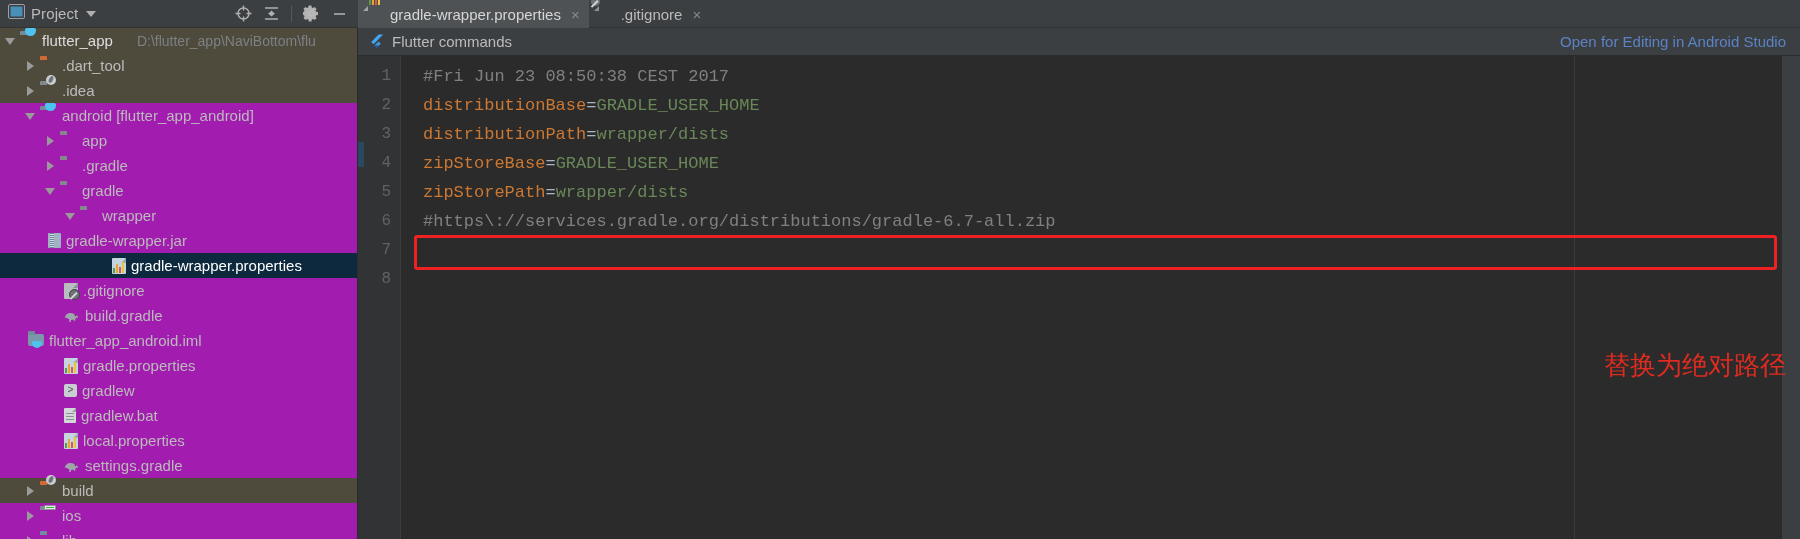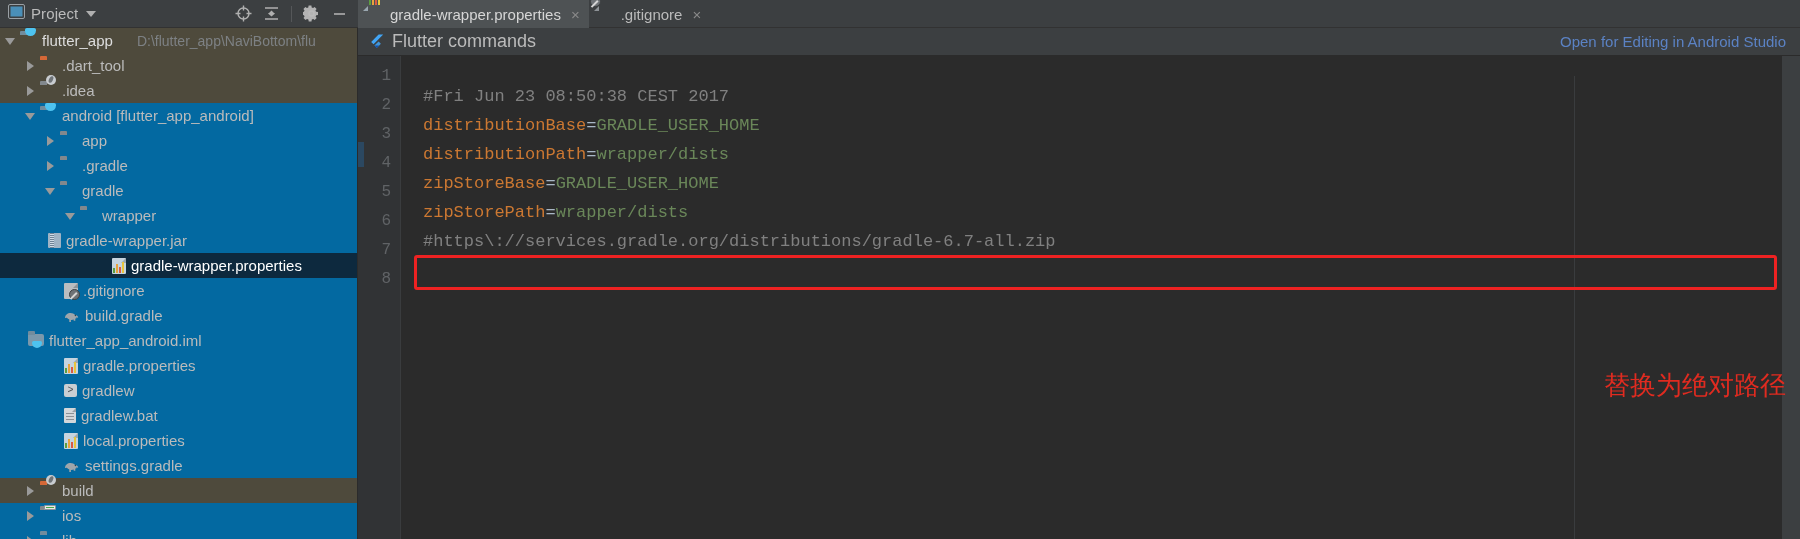--- a/index.html
+++ b/index.html
@@ -69,21 +69,21 @@
   .ic-git .slash {
     position: absolute; right: 0px; bottom: 2px; width: 9px; height: 1.5px;
     background: #d6d6d6; transform: rotate(-45deg); z-index: 3;
   }
 
   
   .body-row { display: flex; flex: 1; min-height: 0; }
 
   
   .tree {
-    width: 358px; flex: 0 0 358px; background: #0369a1; overflow: hidden;
+    width: 358px; flex: 0 0 358px; background: #a21caf; overflow: hidden;
     border-right: 1px solid #2b2b2b; position: relative;
   }
   .row {
     height: 25px; display: flex; align-items: center;
     font-size: 15px; color: #bbbbbb; white-space: nowrap; position: relative;
   }
   .row.hl-olive { background: #4e4a3c; }
   .row.selected { background: #0d293e; color: #ffffff; }
   .arrow { width: 13px; height: 13px; flex: 0 0 13px; position: relative; margin-right: 3px; }
   .arrow.right::after {
@@ -150,39 +150,39 @@
   .ic-iml { width: 16px; height: 13px; position: relative; flex: 0 0 16px; }
 
   
   .editor-side { flex: 1; min-width: 0; display: flex; flex-direction: column; background: #2b2b2b; }
 
   .flutter-bar {
     height: 28px; flex: 0 0 28px; background: #3c3f41;
     display: flex; align-items: center; padding: 0 14px 0 10px;
     border-bottom: 1px solid #2b2b2b;
   }
-  .flutter-bar .fl-title { color: #bbbbbb; font-size: 18px; margin-left: 8px; }
+  .flutter-bar .fl-title { color: #bbbbbb; font-size: 15px; margin-left: 8px; }
   .flutter-bar .fl-link { margin-left: auto; color: #5b82c4; font-size: 15px; }
   .flutter-logo { width: 16px; height: 16px; flex: 0 0 16px; }
 
   .code-area { flex: 1; display: flex; position: relative; min-height: 0; background: #2b2b2b; overflow: hidden; }
   .gutter {
     width: 42px; flex: 0 0 42px; background: #313335; position: relative;
     padding-top: 6px; text-align: right;
   }
   .gutter .gmark { position: absolute; left: 0; top: 86px; width: 6px; height: 25px; background: #2b4861; }
   .gutter .gn {
     height: 29px; line-height: 29px; padding-right: 9px;
     color: #606366; font-family: "Liberation Mono", monospace; font-size: 16px;
   }
   .fold-strip { width: 14px; flex: 0 0 14px; background: #2b2b2b; border-left: 1px solid #3a3c3e; }
 
   .code {
     flex: 1; position: relative; padding-top: 6px; min-width: 0;
-    font-family: "Liberation Mono", monospace; font-size: 17px; margin-top: 20px;
+    font-family: "Liberation Mono", monospace; font-size: 17px;
   }
   .cl { height: 29px; line-height: 29px; white-space: pre; padding-left: 9px; }
   .k { color: #cc7832; }
   .v { color: #6a8759; }
   .eq { color: #a9b7c6; }
   .cm { color: #808080; }
 
   .hard-wrap-guide {
     position: absolute; top: 0; bottom: 0; left: 1160px; width: 1px; background: #3a3c3e;
   }

